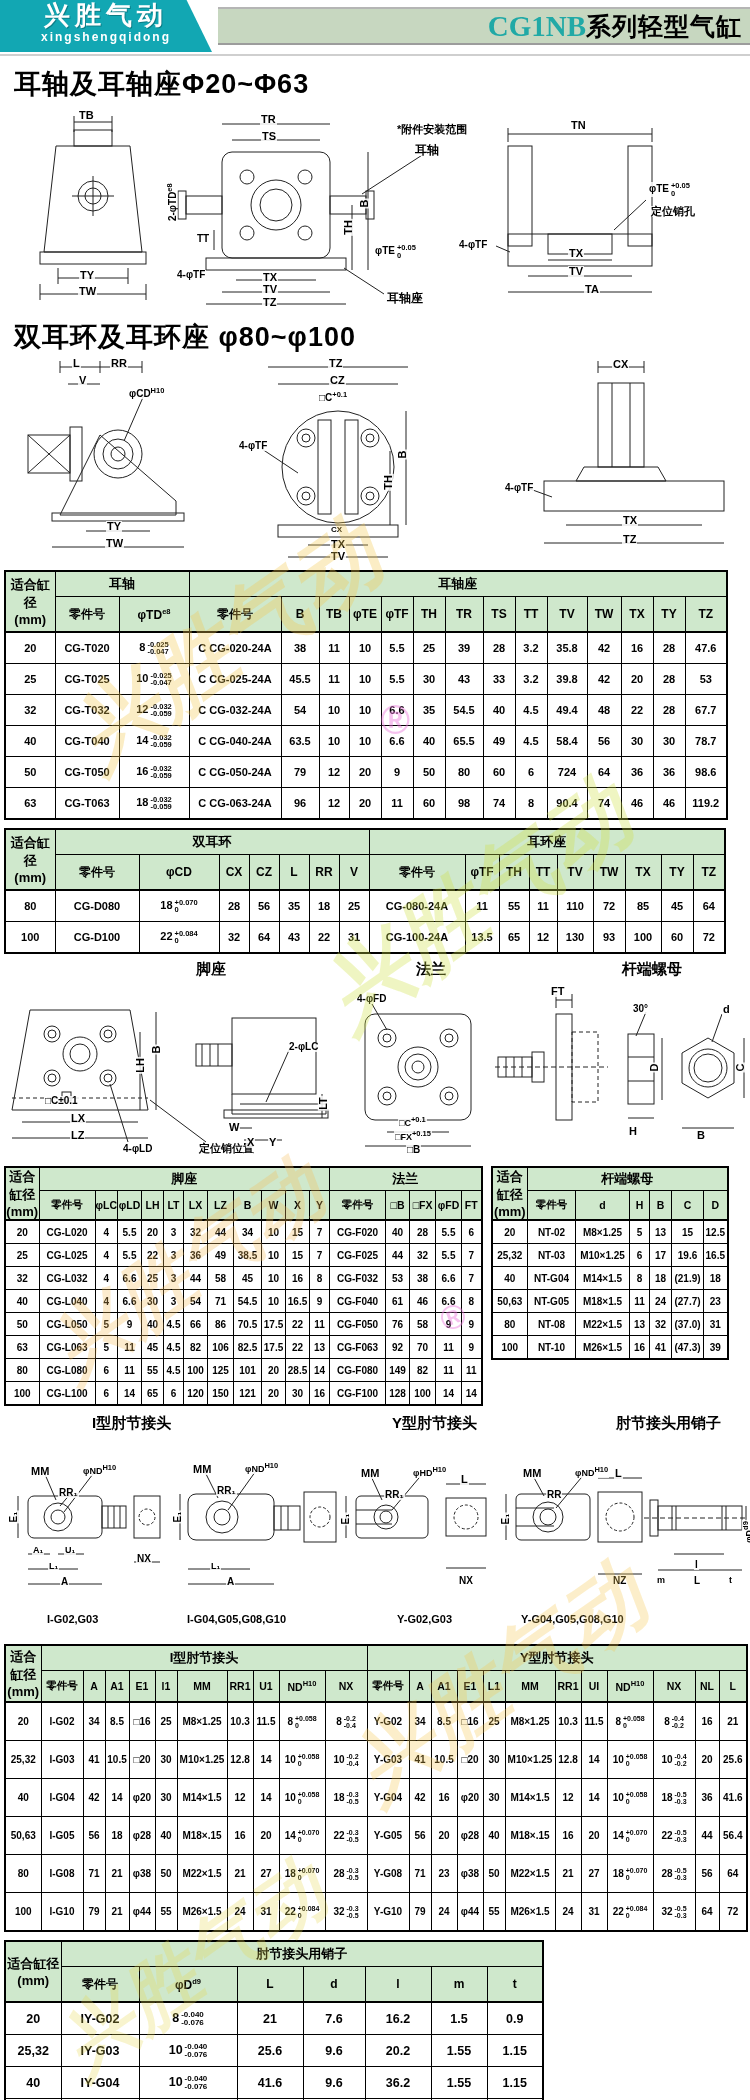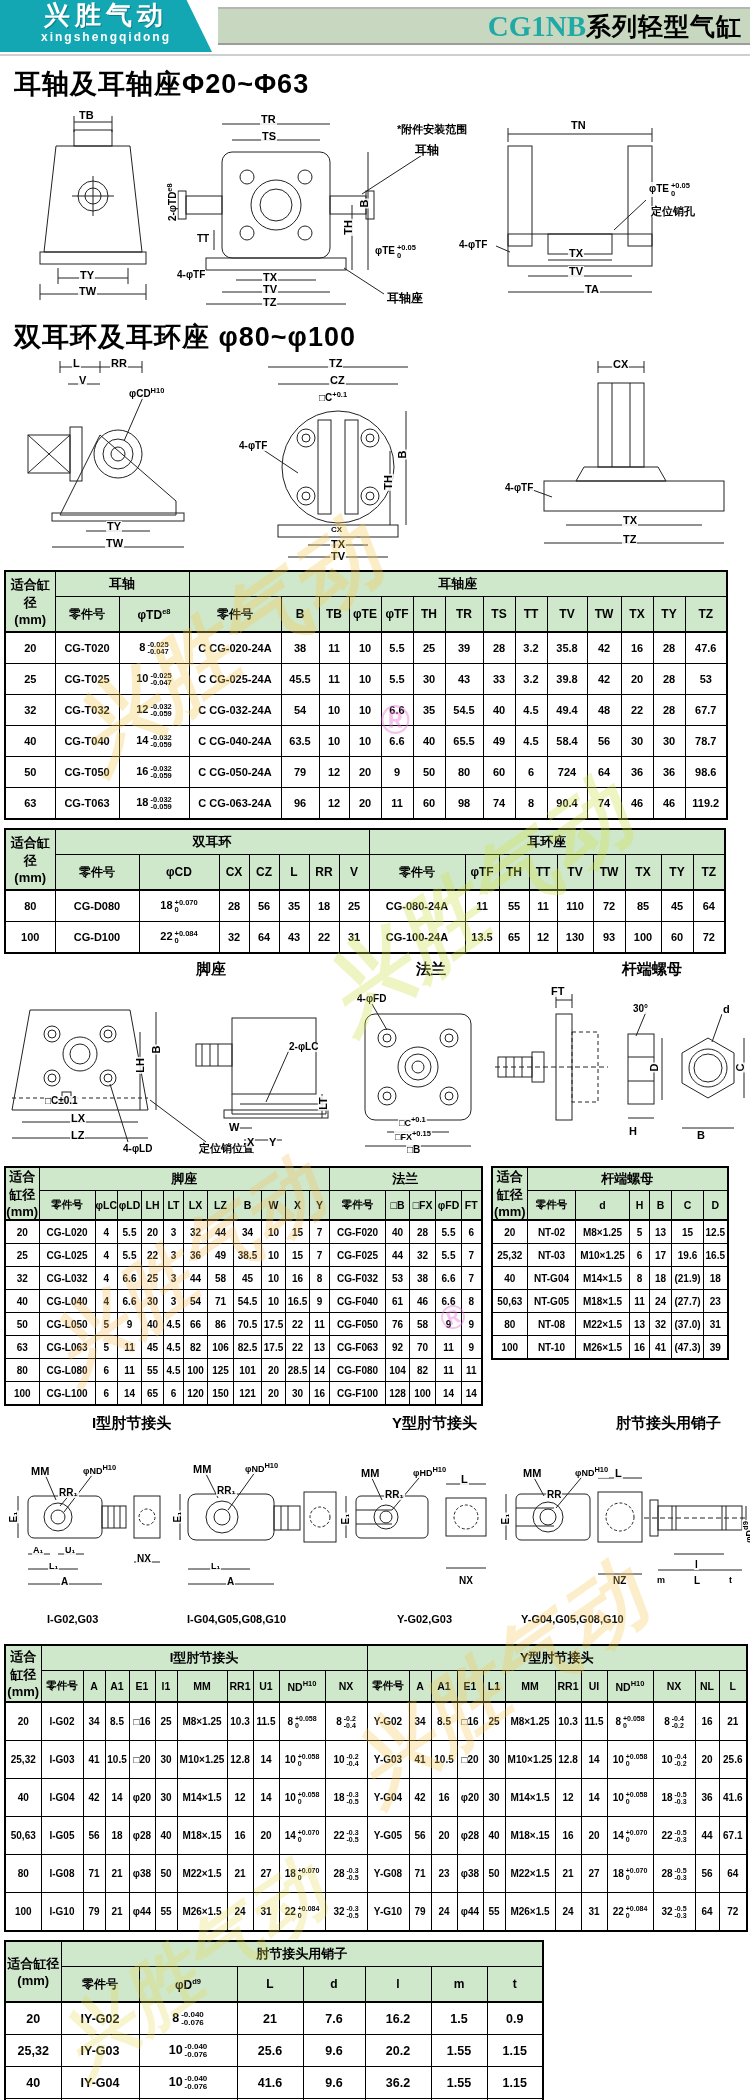--- a/index.html
+++ b/index.html
@@ -784,21 +784,21 @@
               <td>11</td>
               <td>55</td>
               <td>4.5</td>
               <td>100</td>
               <td>125</td>
               <td>101</td>
               <td>20</td>
               <td>28.5</td>
               <td>14</td>
               <td>CG-F080</td>
-              <td>104</td>
+              <td>149</td>
               <td>82</td>
               <td>11</td>
               <td>11</td>
             </tr>
             <tr>
               <td>100</td>
               <td>CG-L100</td>
               <td>6</td>
               <td>14</td>
               <td>65</td>
@@ -1212,21 +1212,21 @@
             <td>20</td>
             <td>14<span class="tol">
                 <i>+0.070</i>
                 <i>0</i>
               </span></td>
             <td>22<span class="tol">
                 <i>-0.5</i>
                 <i>-0.3</i>
               </span></td>
             <td>44</td>
-            <td>67.1</td>
+            <td>56.4</td>
           </tr>
           <tr>
             <td>80</td>
             <td>I-G08</td>
             <td>71</td>
             <td>21</td>
             <td>φ38</td>
             <td>50</td>
             <td>M22×1.5</td>
             <td>21</td>

